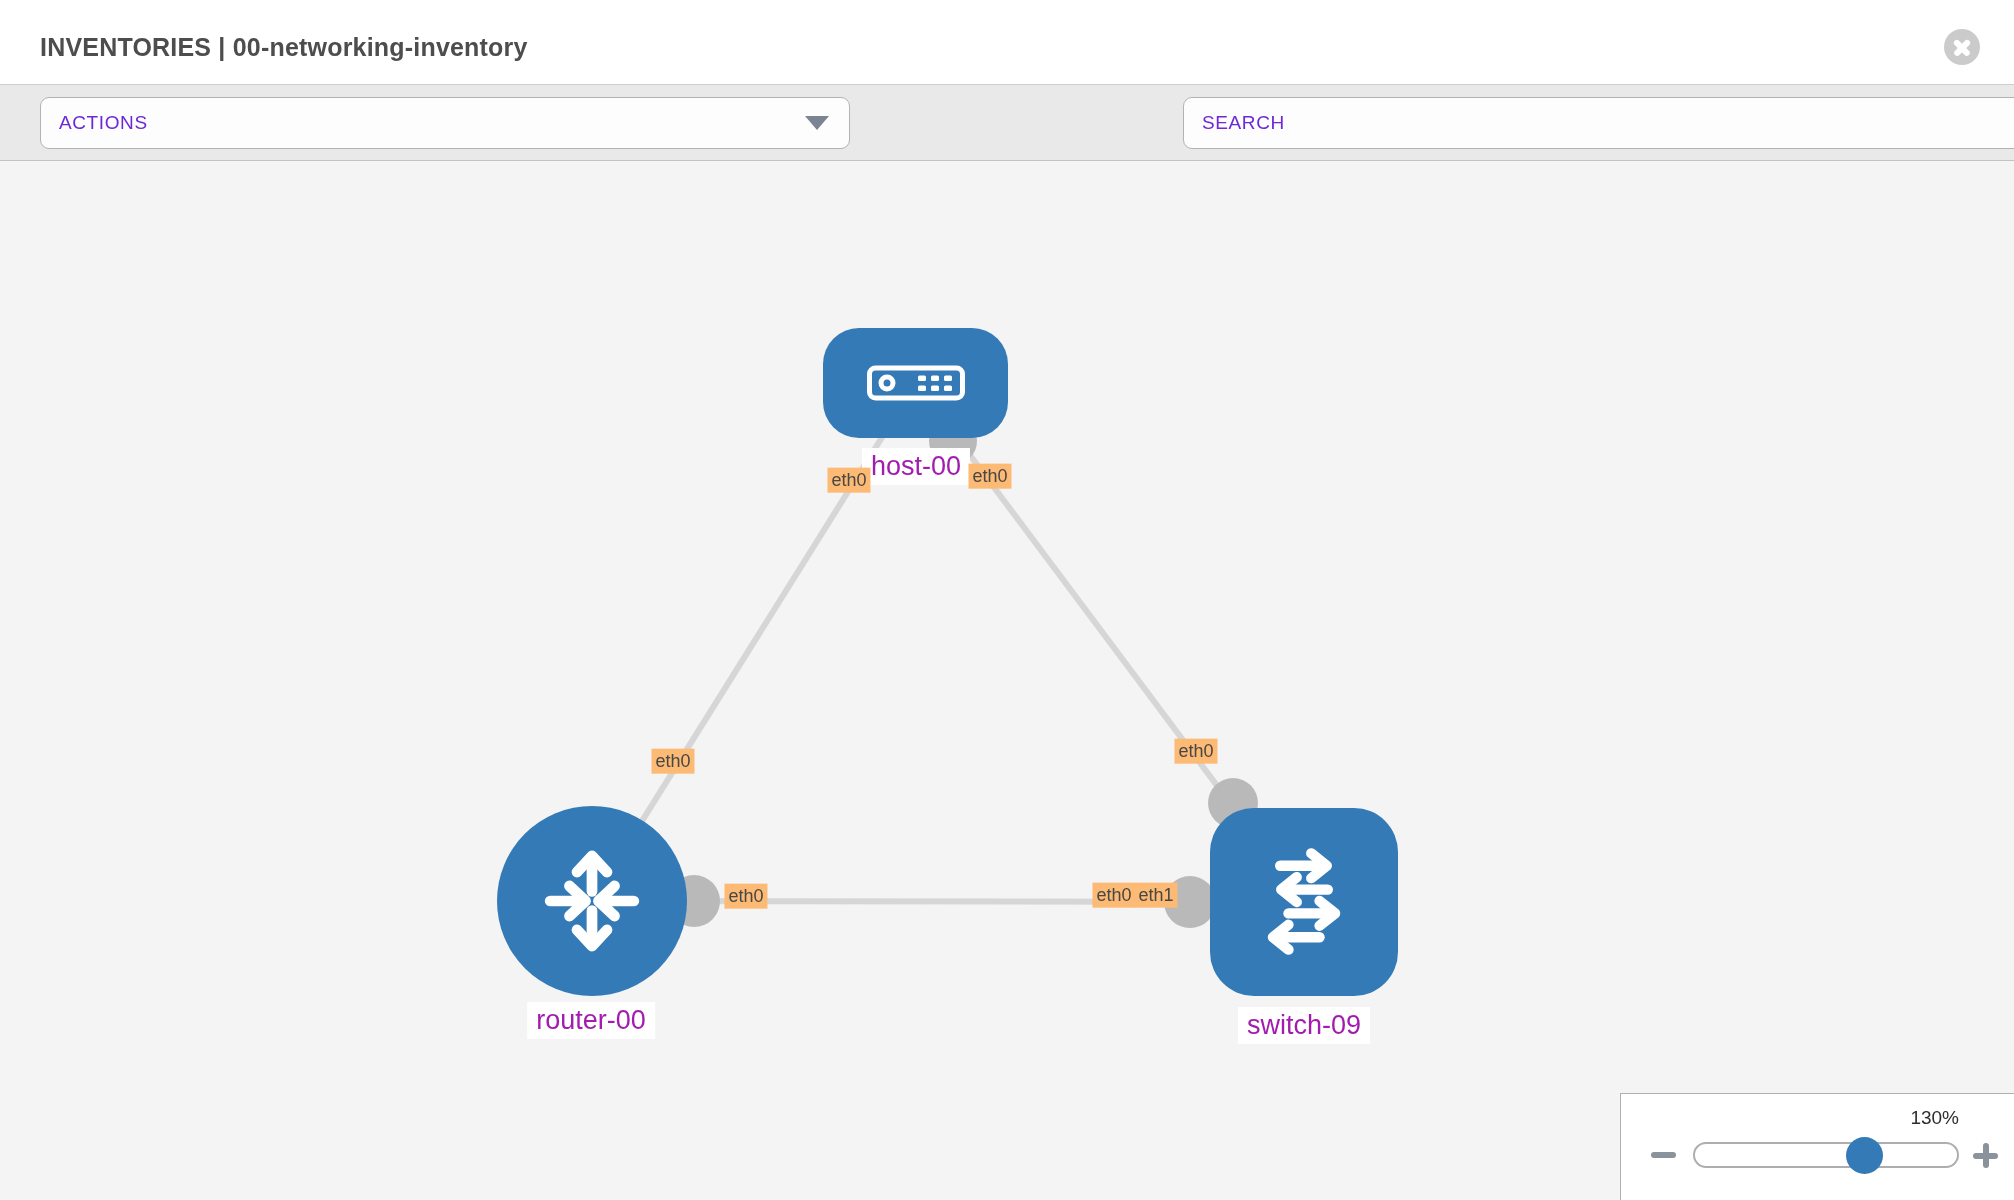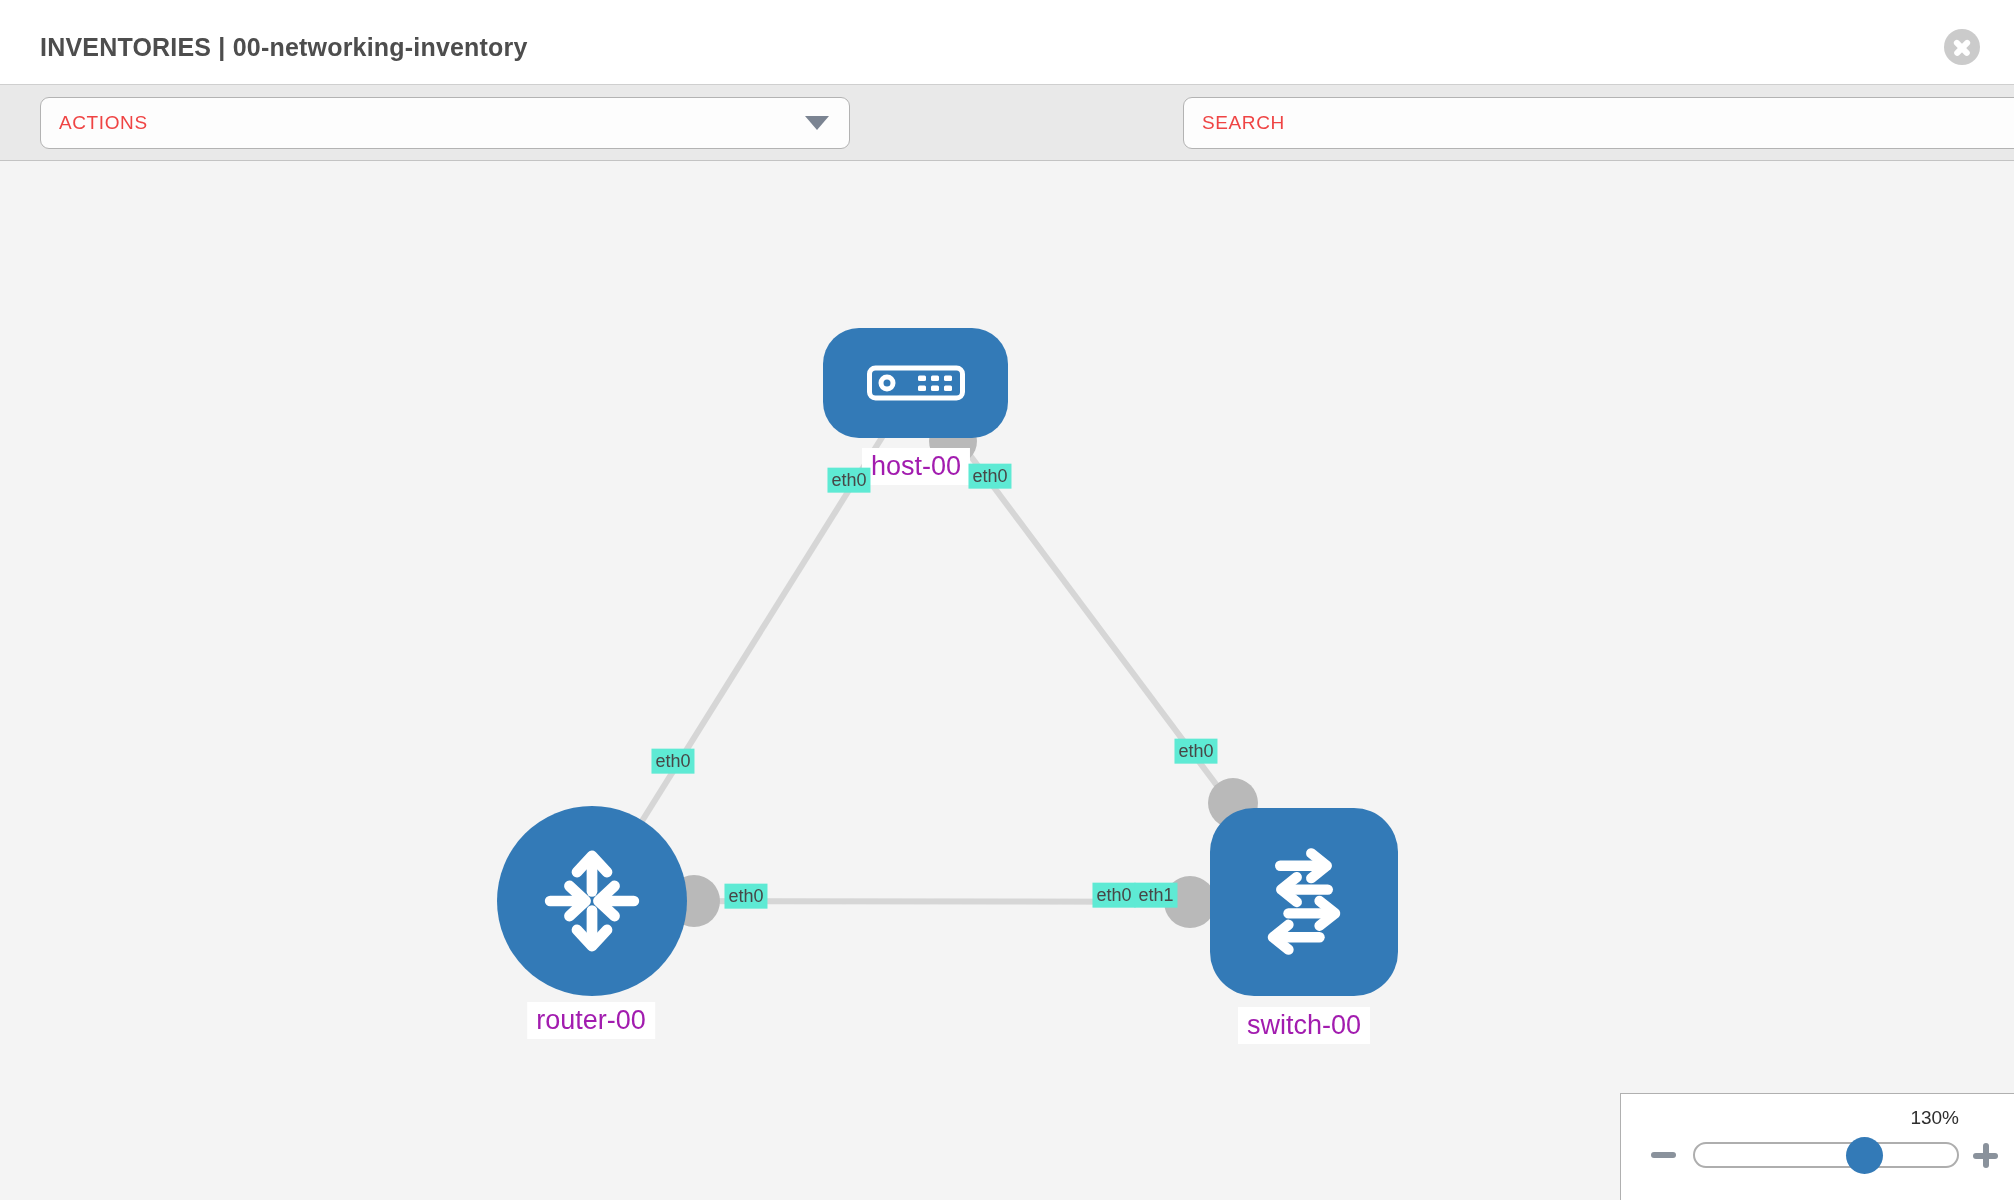--- a/index.html
+++ b/index.html
@@ -15,42 +15,42 @@
   .close-btn::before,.close-btn::after{content:"";position:absolute;left:8px;top:15.5px;width:20px;height:5.5px;
        background:#ffffff;border-radius:3px;}
   .close-btn::before{transform:rotate(45deg);}
   .close-btn::after{transform:rotate(-45deg);}
 
   
   .toolbar{position:absolute;top:73px;left:0;width:2014px;height:77px;background:#e9e9e9;
        border-top:1px solid #cfcfcf;border-bottom:1px solid #c3c3c3;box-sizing:border-box;}
   .select{position:absolute;top:12px;height:52px;background:#fdfdfd;border:1px solid #b3b3b3;
        border-radius:9px;box-sizing:border-box;display:flex;align-items:center;
-       font-size:19px;color:#ef4444;letter-spacing:.6px;padding:0 18px;cursor:pointer;}
+       font-size:19px;color:#6d28d9;letter-spacing:.6px;padding:0 18px;cursor:pointer;}
   .select .caret{position:absolute;right:20px;top:50%;margin-top:-7px;width:0;height:0;
        border-left:12px solid transparent;border-right:12px solid transparent;
        border-top:14px solid #7b8492;}
   .select-actions{left:40px;width:810px;}
   .select-search{left:1183px;width:877px;}
   .tool-icon{position:absolute;width:38px;height:38px;cursor:pointer;}
   .tool-wrench{left:1046px;top:95px;}
   .tool-key{left:1114px;top:98px;}
 
   
   .canvas{position:absolute;top:150px;left:0;width:2014px;height:1050px;background:#f4f4f4;}
   .links-svg{position:absolute;left:0;top:0;}
 
   .node{position:absolute;background:#337ab7;display:flex;align-items:center;justify-content:center;cursor:pointer;}
   .node-host{left:823px;top:167px;width:185px;height:110px;border-radius:36px;}
   .node-router{left:497px;top:645px;width:190px;height:190px;border-radius:50%;}
   .node-switch{left:1210px;top:647px;width:188px;height:188px;border-radius:44px;}
 
   .node-label{position:absolute;transform:translateX(-50%);background:#ffffff;color:#a21caf;
        font-size:27px;padding:3px 9px;white-space:nowrap;}
-  .iface{position:absolute;transform:translate(-50%,-50%);background:#5eead4;color:#474747;
+  .iface{position:absolute;transform:translate(-50%,-50%);background:#fdba74;color:#474747;
        font-size:18px;line-height:1.15;padding:2px 4px;white-space:nowrap;}
 
   
   .zoom-panel{position:absolute;left:1620px;top:932px;width:396px;height:120px;background:#ffffff;
        border:1px solid #b0b0b0;box-sizing:border-box;}
   .zoom-level{position:absolute;left:72px;top:13px;width:266px;text-align:right;
        font-size:19px;color:#2e2e2e;}
   .zoom-minus{position:absolute;left:30px;top:58px;width:25px;height:6px;border-radius:3px;
        background:#8a929c;cursor:pointer;}
   .zoom-plus{position:absolute;left:352px;top:49px;width:25px;height:25px;cursor:pointer;}
@@ -141,21 +141,21 @@
           <path d="M48 32 L33 44 L48 56"></path>
         <path d="M40 67 L82 67"></path>
           <path d="M70 55 L85 67 L70 79"></path>
         <path d="M70 90 L28 90"></path>
           <path d="M40 78 L25 90 L40 102"></path>
       </svg>
     </div>
 
     <div class="node-label" style="left:916px;top:287px;">host-00</div>
     <div class="node-label" style="left:591px;top:841px;">router-00</div>
-    <div class="node-label" style="left:1304px;top:846px;">switch-00</div>
+    <div class="node-label" style="left:1304px;top:846px;">switch-09</div>
 
     <div class="iface" style="left:849px;top:319px;">eth0</div>
     <div class="iface" style="left:673px;top:600px;">eth0</div>
     <div class="iface" style="left:990px;top:315px;">eth0</div>
     <div class="iface" style="left:1196px;top:590px;">eth0</div>
     <div class="iface" style="left:746px;top:735px;">eth0</div>
     <div class="iface" style="left:1114px;top:734px;">eth0</div>
     <div class="iface" style="left:1156px;top:734px;">eth1</div>
 
     <div class="zoom-panel">

